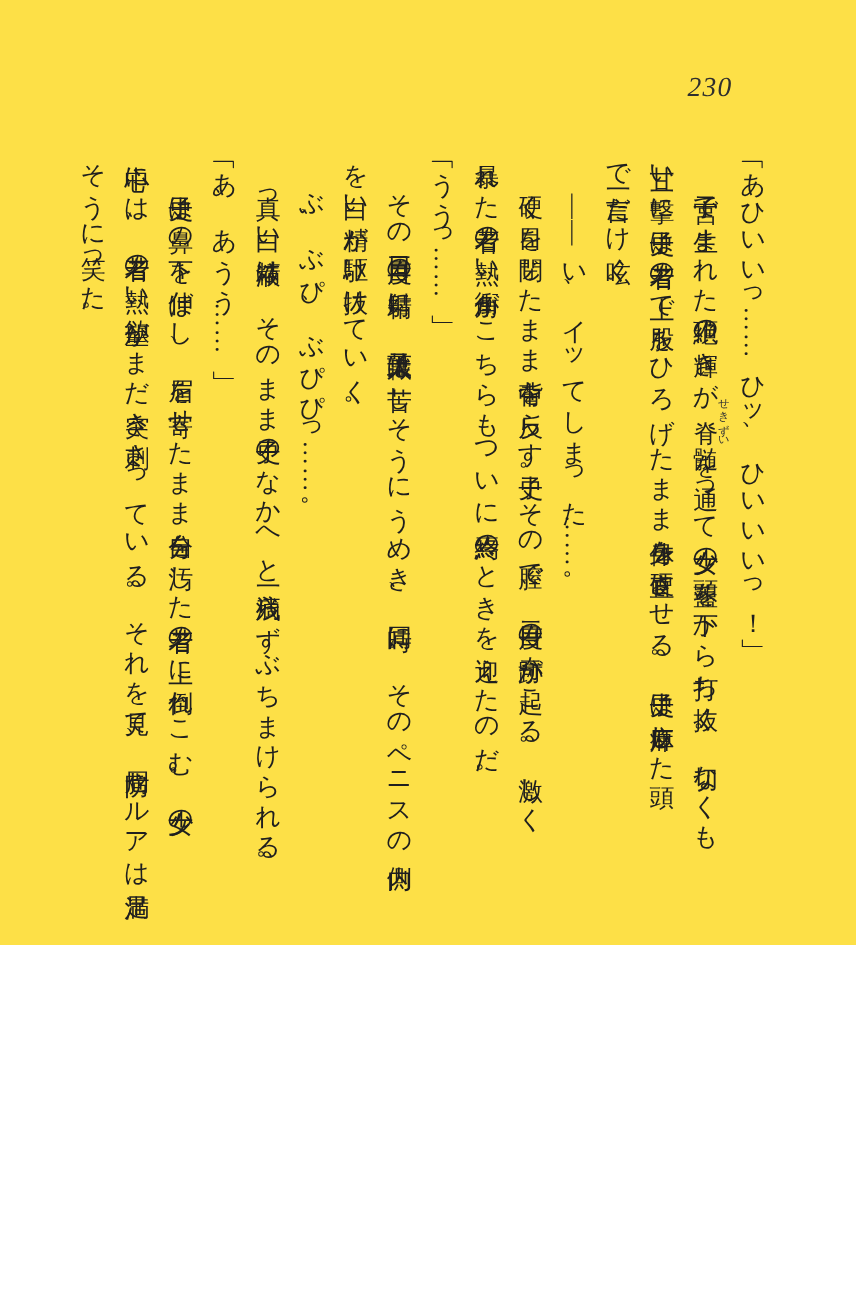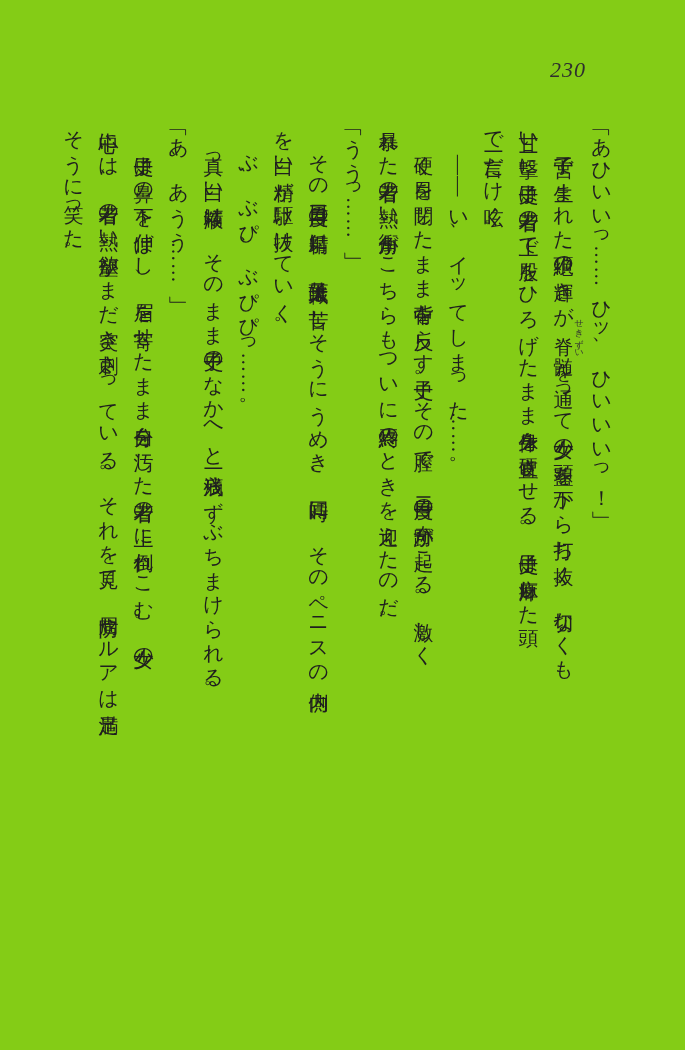--- a/index.html
+++ b/index.html
@@ -3,22 +3,22 @@
 <meta charset="utf-8">
 <style>
   html, body {
     margin: 0;
     padding: 0;
     background: #ffffff;
   }
   #page {
     position: relative;
     width: 685px;
-    height: 1050px;
-    background: #84cc16;
+    height: 756px;
+    background: #fde047;
     overflow: hidden;
     font-family: "Liberation Serif", "DejaVu Serif", serif;
     color: #222222;
   }
   #page-number {
     position: absolute;
     top: 57px;
     left: 550px;
     font-size: 22px;
     font-style: italic;

